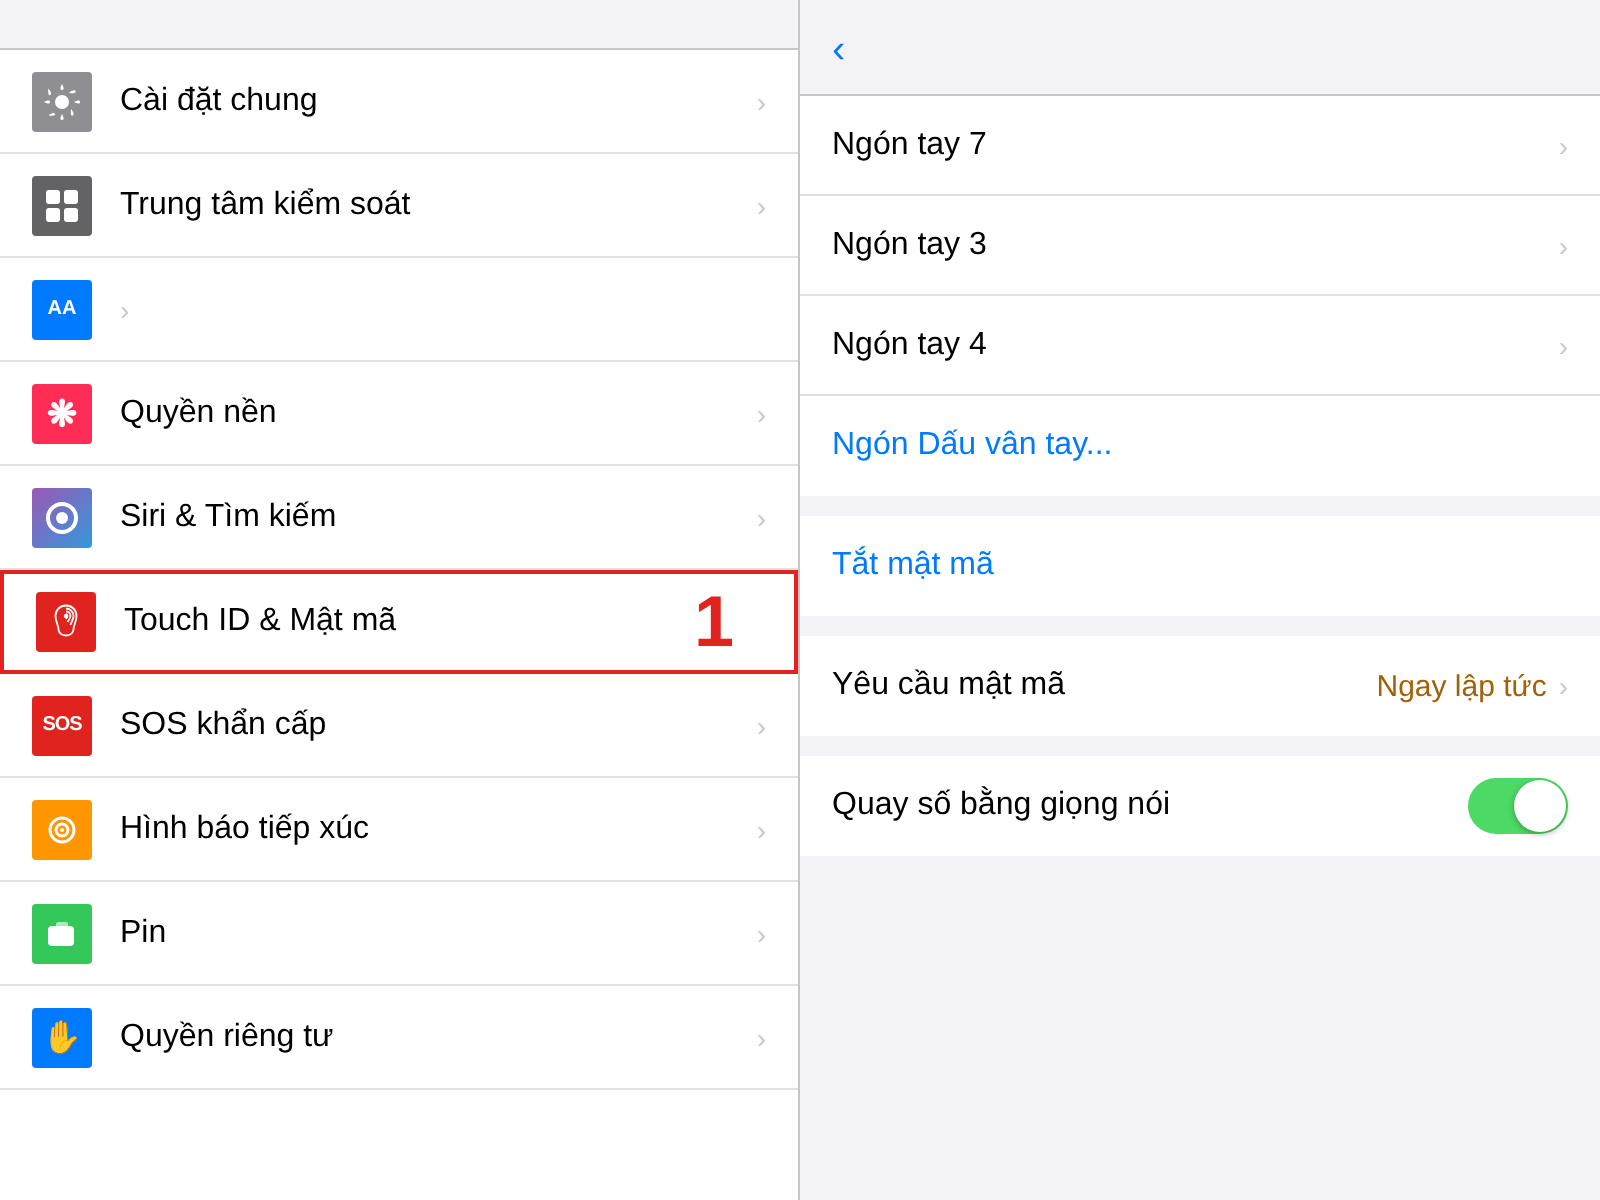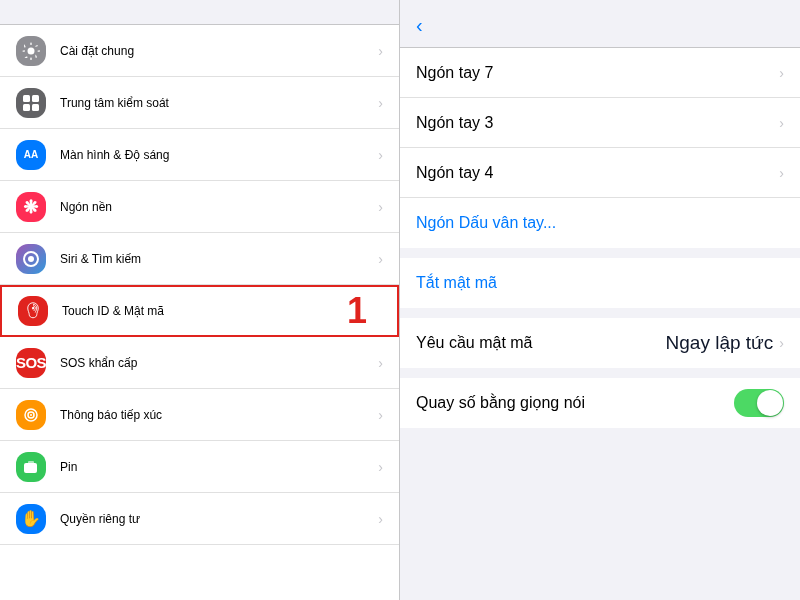--- a/index.html
+++ b/index.html
@@ -47,31 +47,31 @@
       position: relative;
     }
     .settings-item.highlighted {
       border: 2px solid #e0231e;
       background: #fff;
       z-index: 2;
     }
     .settings-item-icon {
       width: 30px;
       height: 30px;
-      border-radius: 12px;
+      border-radius: 2px;
       margin-right: 14px;
       display: flex;
       align-items: center;
       justify-content: center;
       flex-shrink: 0;
       font-size: 17px;
     }
     .settings-item-label {
       flex: 1;
-      font-size: 12px;
+      font-size: 16px;
       color: #000;
     }
     .chevron {
       color: #c7c7cc;
       font-size: 14px;
     }
     .step-badge {
       position: absolute;
       right: 30px;
       top: 50%;
@@ -137,22 +137,22 @@
     }
     .right-item-label {
       flex: 1;
       font-size: 16px;
       color: #000;
     }
     .right-item-label.blue {
       color: #007aff;
     }
     .right-item-value {
-      font-size: 19px;
-      color: #0f172a;
+      font-size: 15px;
+      color: #a16207;
       margin-right: 6px;
     }
     .right-item.highlighted-border {
       border: 2px solid #e0231e;
       z-index: 2;
     }
     .step2-badge {
       position: absolute;
       right: 30px;
       top: 50%;
@@ -214,26 +214,25 @@
             <rect x="10" y="1" width="7" height="7" rx="1.5"></rect>
             <rect x="1" y="10" width="7" height="7" rx="1.5"></rect>
             <rect x="10" y="10" width="7" height="7" rx="1.5"></rect>
           </svg>
         </div>
         <span class="settings-item-label">Trung tâm kiểm soát</span>
         <span class="chevron">›</span>
       </div>
       <div class="settings-item">
         <div class="settings-item-icon" style="background: rgb(0, 122, 255); color: rgb(255, 255, 255); font-size: 10px; font-weight: 900;">AA</div>
-        <span class="settings-item-label">Màn hình &amp; Độ sáng</span>
         <span class="chevron">›</span>
       </div>
       <div class="settings-item">
         <div class="settings-item-icon" style="background: rgb(255, 45, 85); color: rgb(255, 255, 255); font-size: 18px; font-weight: 700; overflow: visible;">❋</div>
-        <span class="settings-item-label">Ngón nền</span>
+        <span class="settings-item-label">Quyền nền</span>
         <span class="chevron">›</span>
       </div>
       <div class="settings-item">
         <div class="settings-item-icon" style="background: linear-gradient(135deg, rgb(155, 89, 182), rgb(52, 152, 219)); color: rgb(255, 255, 255); font-size: 16px; font-weight: 700;">
           <svg width="20" height="20" viewBox="0 0 20 20">
             <circle cx="10" cy="10" r="7" fill="none" stroke="white" stroke-width="2"></circle>
             <circle cx="10" cy="10" r="3" fill="white"></circle>
           </svg>
         </div>
         <span class="settings-item-label">Siri &amp; Tìm kiếm</span>
@@ -243,33 +242,33 @@
         <div class="settings-item-icon" style="background: rgb(224, 35, 30); color: rgb(255, 255, 255); font-size: 16px; font-weight: 700;">
           <svg width="18" height="18" viewBox="0 0 24 24" fill="white">
             <path d="M12 1C8 1 5 4 5 8C5 12 7 14 7 17C7 19 9 21 12 21C15 21 17 19 17 17C17 14 19 12 19 8C19 4 16 1 12 1ZM12 3C15 3 17 5.5 17 8C17 10.5 15.5 12 15 14M12 5C14 5 15 6.5 15 8C15 9.5 14 10.5 13 12M12 7C13 7 13 7.5 13 8C13 8.5 12.5 9 12 10" stroke="white" stroke-width="1.2" fill="none"></path>
             <circle cx="12" cy="8" r="1.5" fill="white"></circle>
           </svg>
         </div>
         <span class="settings-item-label">Touch ID &amp; Mật mã</span>
         <span class="step-badge">1</span>
       </div>
       <div class="settings-item">
-        <div class="settings-item-icon" style="background: rgb(224, 35, 30); color: rgb(255, 255, 255); font-size: 15px; font-weight: 900; letter-spacing: -0.5px;">SOS</div>
+        <div class="settings-item-icon" style="background: rgb(224, 35, 30); color: rgb(255, 255, 255); font-size: 10px; font-weight: 900; letter-spacing: -0.5px;">SOS</div>
         <span class="settings-item-label">SOS khẩn cấp</span>
         <span class="chevron">›</span>
       </div>
       <div class="settings-item">
         <div class="settings-item-icon" style="background: rgb(255, 149, 0); color: rgb(255, 255, 255); font-size: 16px; font-weight: 700;">
           <svg width="20" height="20" viewBox="0 0 20 20">
             <circle cx="10" cy="10" r="6" fill="none" stroke="white" stroke-width="1.5"></circle>
             <circle cx="10" cy="10" r="3" fill="none" stroke="white" stroke-width="1.5"></circle>
             <circle cx="10" cy="10" r="1" fill="white"></circle>
           </svg>
         </div>
-        <span class="settings-item-label">Thông báo tiếp xúc</span>
+        <span class="settings-item-label">Hình báo tiếp xúc</span>
         <span class="chevron">›</span>
       </div>
       <div class="settings-item">
         <div class="settings-item-icon" style="background: rgb(52, 199, 89); color: rgb(255, 255, 255); font-size: 16px; font-weight: 700;">
           <svg width="20" height="20" viewBox="0 0 20 20">
             <rect x="3" y="6" width="13" height="10" rx="2" fill="white"></rect>
             <rect x="7" y="4" width="6" height="3" rx="1" fill="white" opacity="0.6"></rect>
           </svg>
         </div>
         <span class="settings-item-label">Pin</span>

